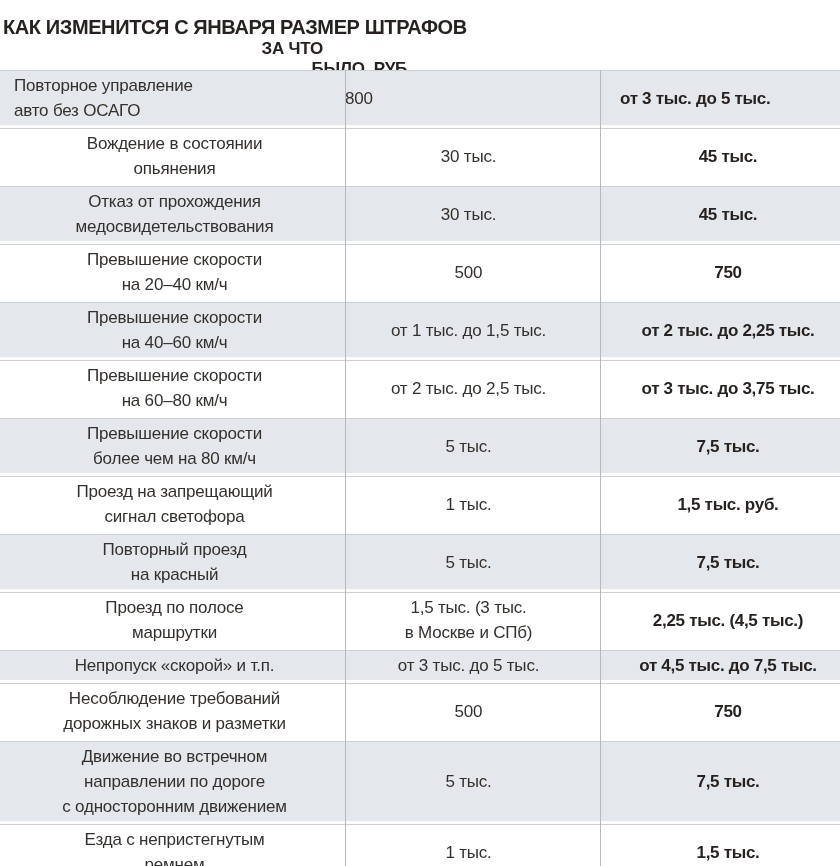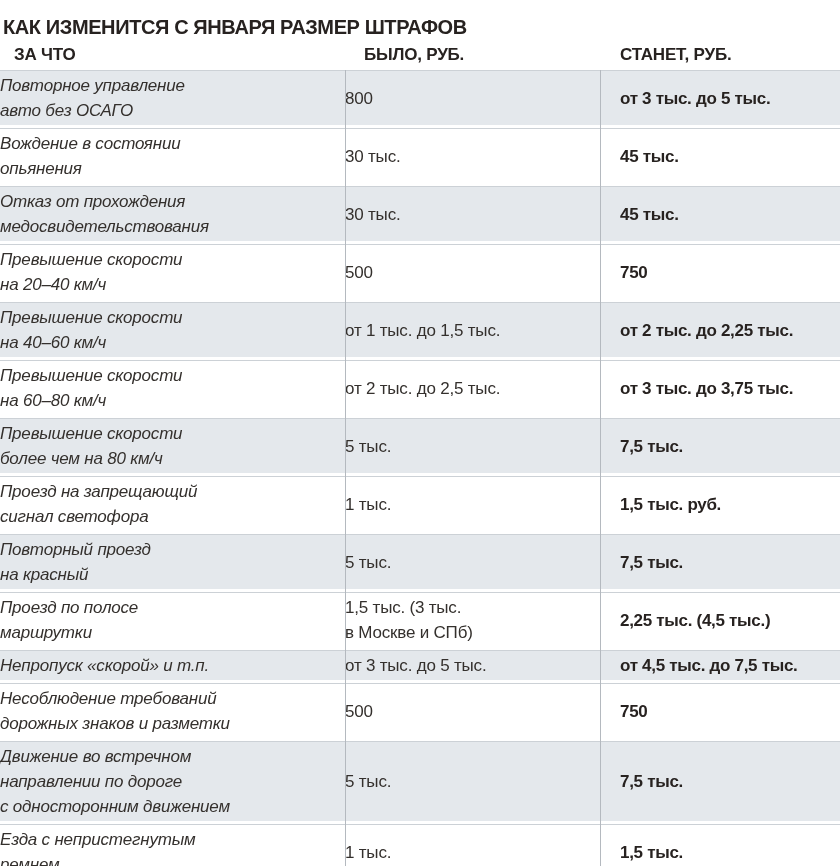--- a/index.html
+++ b/index.html
@@ -23,36 +23,37 @@
     font-size:20px; line-height:24px; font-weight:bold;
     color:var(--text-strong);
     padding:15px 0 0 3px;
     letter-spacing:-0.4px;
   }
   .header-row{
     display:flex; align-items:center;
     height:31px;
     font-weight:bold; font-size:17px;
     color:var(--text-strong);
+    flex-direction:column;
   }
   .hc1{width:345px; padding-left:14px;}
   .hc2{width:255px; padding-left:19px;}
   .hc3{width:240px; padding-left:20px;}
   .body{
     position:relative;
   }
   .row{
     display:flex; align-items:center;
     border-top:1px solid var(--line);
     font-size:17px; line-height:25px;
   }
-  .row + .row{margin-top:3px;}
+  .row + .row{margin-top:3px;text-align:center;}
   .row.gray{background:var(--row-gray);}
   .cell{white-space:pre-line; padding-top:2px; padding-bottom:2px;}
-  .c1{width:345px; padding-right:10px;font-style:italic;}
+  .c1{width:345px; padding-left:14px; padding-right:10px;}
   .c2{width:255px; padding-left:0; padding-right:8px;}
   .c3{width:240px; padding-left:20px; padding-right:4px; font-weight:bold; color:var(--text-strong); letter-spacing:-0.3px;}
   .vline{
     position:absolute; top:0; bottom:-9px;
     width:1px; background:var(--vline);
   }
   .vline1{left:345px;}
   .vline2{left:600px;}
 </style>
 </head>

